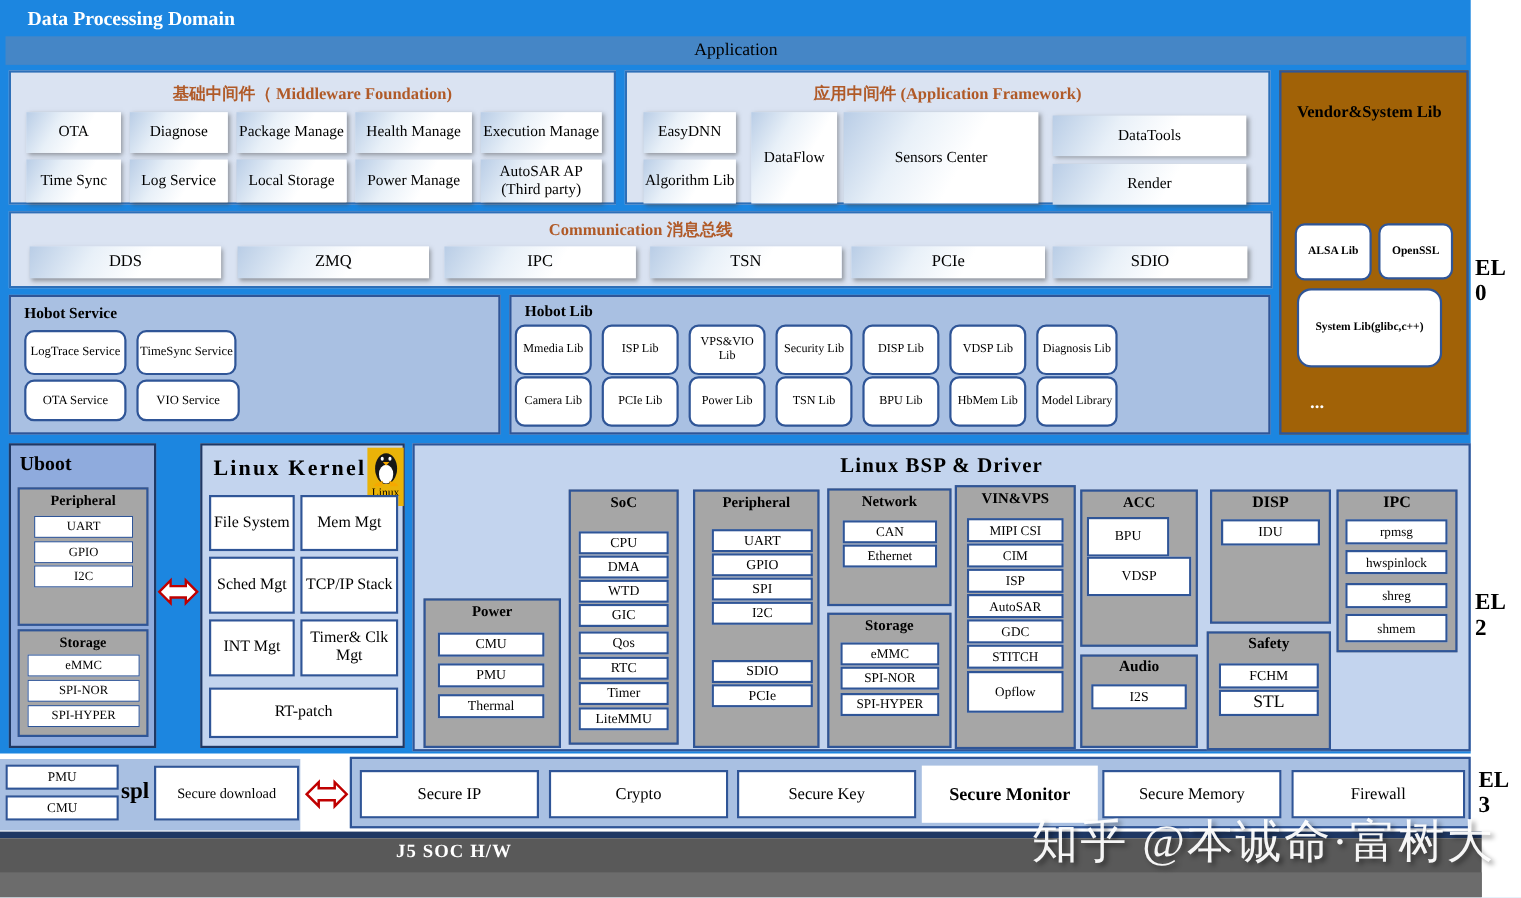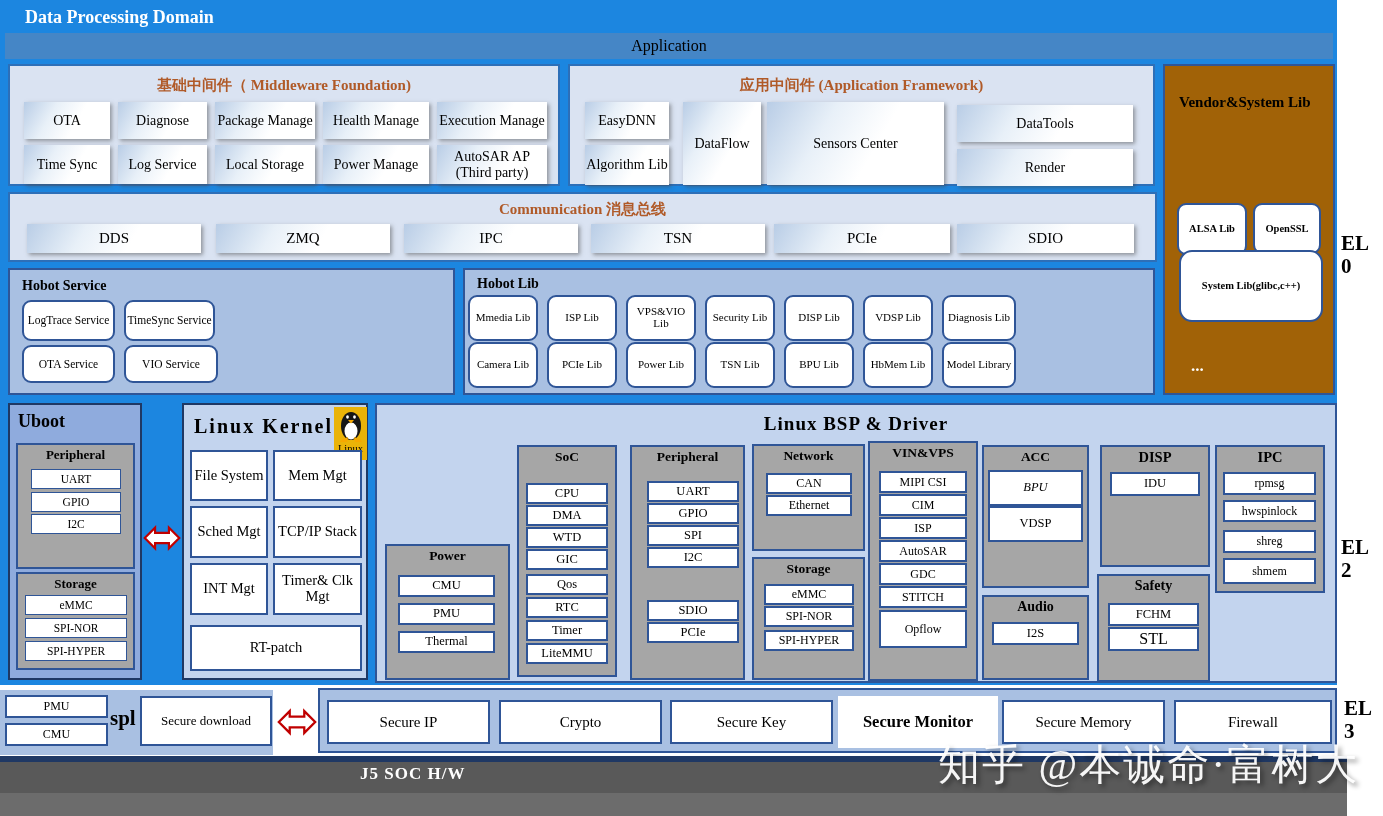--- a/index.html
+++ b/index.html
@@ -50,21 +50,21 @@
     <div class="a fc gbox" style="left:113px;top:36px;width:78px;height:83px;font-size:14px;">DataFlow</div>
     <div class="a fc gbox" style="left:197px;top:36px;width:177px;height:83px;font-size:14px;">Sensors Center</div>
     <div class="a fc gbox" style="left:387px;top:39px;width:176px;height:37px;font-size:14px;">DataTools</div>
     <div class="a fc gbox" style="left:387px;top:83px;width:176px;height:37px;font-size:14px;">Render</div>
   </div>
 
   <div class="a" style="left:1163px;top:64px;width:172px;height:331px;background:#a16207;border:2px solid #2f5597;">
     <div class="a hdr" style="left:14px;top:28px;font-size:15px;">Vendor&amp;System Lib</div>
     <div class="a fc rbox hdr" style="left:12px;top:137px;width:70px;height:52px;font-size:10.5px;">ALSA Lib</div>
     <div class="a fc rbox hdr" style="left:88px;top:137px;width:68px;height:51px;font-size:10.5px;">OpenSSL</div>
-    <div class="a fc rbox hdr" style="left:14px;top:184px;width:144px;height:72px;font-size:10.5px;border-radius:13px;">System Lib(glibc,c++)</div>
+    <div class="a fc rbox hdr" style="left:14px;top:196px;width:132px;height:72px;font-size:10.5px;border-radius:13px;">System Lib(glibc,c++)</div>
     <div class="a hdr" style="left:26px;top:290px;color:#fff;font-size:17px;">...</div>
   </div>
 
   <div class="a" style="left:8px;top:192px;width:1149px;height:70px;background:#dae3f2;border:2px solid #2d6fb8;">
     <div class="a orange hdr" style="left:0;right:0;top:6px;text-align:center;">Communication 消息总线</div>
     <div class="a fc gbox" style="left:17px;top:30px;width:174px;height:29px;font-size:15px;">DDS</div>
     <div class="a fc gbox" style="left:206px;top:30px;width:174px;height:29px;font-size:15px;">ZMQ</div>
     <div class="a fc gbox" style="left:394px;top:30px;width:174px;height:29px;font-size:15px;">IPC</div>
     <div class="a fc gbox" style="left:581px;top:30px;width:174px;height:29px;font-size:15px;">TSN</div>
     <div class="a fc gbox" style="left:764px;top:30px;width:176px;height:29px;font-size:15px;">PCIe</div>
@@ -196,21 +196,21 @@
       <div class="a fc pbox" style="left:9px;top:51px;width:88px;height:22px;font-size:12px;">CIM</div>
       <div class="a fc pbox" style="left:9px;top:74px;width:88px;height:22px;font-size:12px;">ISP</div>
       <div class="a fc pbox" style="left:9px;top:97px;width:88px;height:22px;font-size:12px;">AutoSAR</div>
       <div class="a fc pbox" style="left:9px;top:120px;width:88px;height:22px;font-size:12px;">GDC</div>
       <div class="a fc pbox" style="left:9px;top:143px;width:88px;height:22px;font-size:12px;">STITCH</div>
       <div class="a fc pbox" style="left:9px;top:167px;width:88px;height:38px;font-size:12px;">Opflow</div>
     </div>
 
     <div class="a gcol" style="left:605px;top:40px;width:107px;height:143px;">
       <div class="gcolh">ACC</div>
-      <div class="a fc pbox" style="left:4px;top:23px;width:95px;height:36px;font-size:12.5px;font-style:italic;">BPU</div>
+      <div class="a fc pbox" style="left:4px;top:23px;width:75px;height:36px;font-size:12.5px;">BPU</div>
       <div class="a fc pbox" style="left:4px;top:59px;width:95px;height:36px;font-size:12.5px;">VDSP</div>
     </div>
 
     <div class="a gcol" style="left:605px;top:190px;width:107px;height:85px;">
       <div class="gcolh" style="font-size:14px;">Audio</div>
       <div class="a fc pbox" style="left:8px;top:25px;width:87px;height:23px;font-size:12.5px;">I2S</div>
     </div>
 
     <div class="a gcol" style="left:723px;top:40px;width:110px;height:122px;">
       <div class="gcolh" style="font-size:14.5px;">DISP</div>

